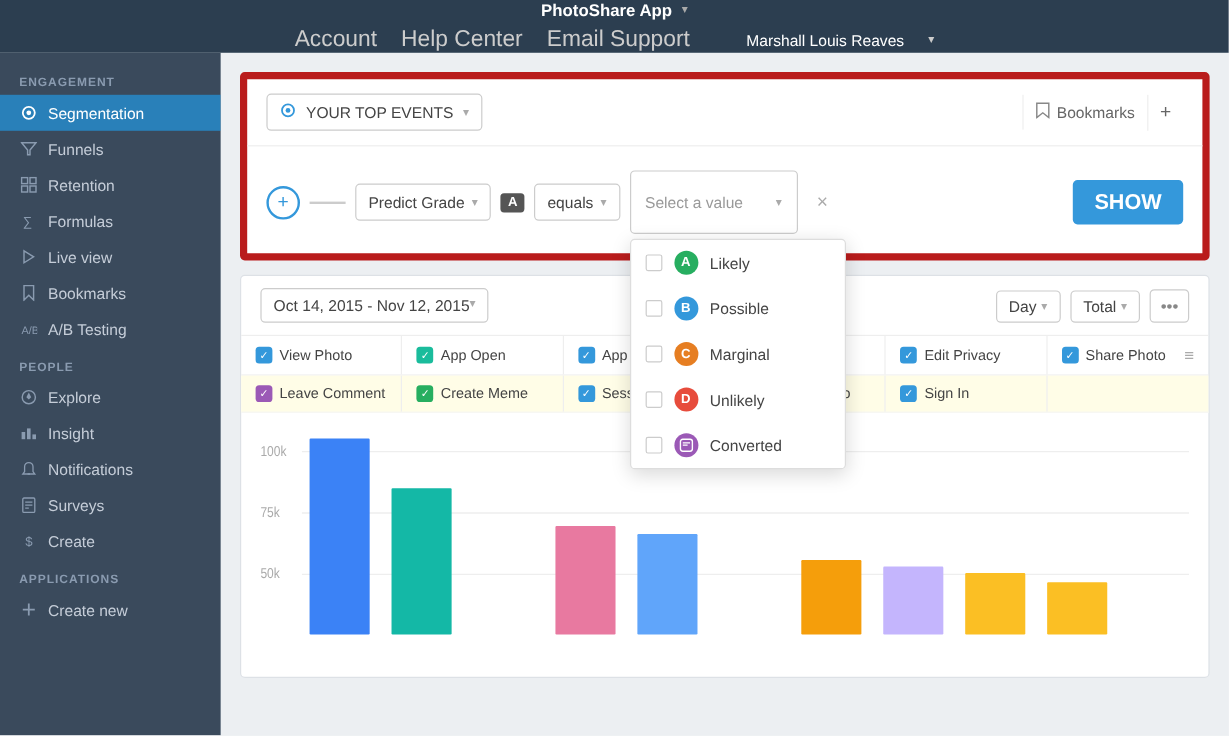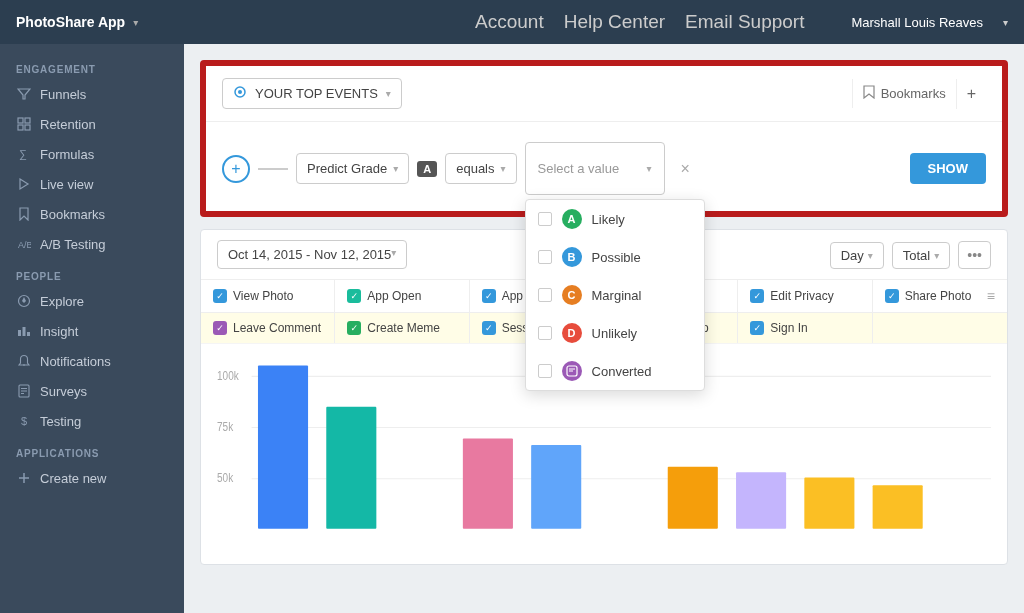--- a/index.html
+++ b/index.html
@@ -6,20 +6,21 @@
     body { font-family: -apple-system, BlinkMacSystemFont, 'Segoe UI', sans-serif; font-size: 13px; background: #f0f2f5; color: #333; }
 
     
     .top-nav {
       background: #2c3e50;
       height: 44px;
       display: flex;
       align-items: center;
       padding: 0 16px;
       justify-content: space-between;
+      flex-direction: column;
     }
     .top-nav-left { display: flex; align-items: center; gap: 8px; }
     .app-name { color: #fff; font-weight: 600; font-size: 14px; }
     .nav-dropdown-arrow { color: #aaa; font-size: 10px; }
     .top-nav-right { display: flex; align-items: center; gap: 20px; }
     .nav-link { color: #ccc; font-size: 19px; cursor: pointer; }
     .nav-user { color: #fff; font-size: 13px; font-weight: 500; display: flex; align-items: center; gap: 4px; cursor: pointer; margin-left: 27px; }
 
     
     .layout { display: flex; height: calc(100vh - 44px); overflow: hidden; }
@@ -160,21 +161,21 @@
       cursor: pointer;
       font-size: 16px;
       padding: 4px 8px;
     }
     .show-btn {
       background: #3498db;
       color: #fff;
       border: none;
       border-radius: 4px;
       padding: 8px 18px;
-      font-size: 13px;
+      font-size: 18px;
       font-weight: 600;
       cursor: pointer;
       margin-left: auto;
     }
 
     
     .value-dropdown-menu {
       position: absolute;
       top: calc(100% + 4px);
       left: 0;
@@ -308,20 +309,29 @@
     <span class="nav-user">Marshall Louis Reaves</span>
     <span style="color:#ccc;font-size:10px;">▾</span>
   </div>
 </nav>
 
 <div class="layout">
 
   <aside class="sidebar">
 
     <div class="sidebar-section-label">ENGAGEMENT</div>
+    <div class="sidebar-item active">
+      <span class="sidebar-icon">
+        <svg width="14" height="14" viewBox="0 0 14 14">
+            <circle cx="7" cy="7" r="5" stroke="#fff" stroke-width="1.5" fill="none"></circle>
+            <circle cx="7" cy="7" r="2" fill="#fff"></circle>
+          </svg>
+      </span>
+      <span>Segmentation</span>
+    </div>
     <div class="sidebar-item">
       <span class="sidebar-icon">
         <svg width="14" height="14" viewBox="0 0 14 14">
             <polygon points="1,2 13,2 8,8 8,12 6,12 6,8" stroke="#8a9bb0" stroke-width="1.2" fill="none"></polygon>
           </svg>
       </span>
       <span>Funnels</span>
     </div>
     <div class="sidebar-item">
       <span class="sidebar-icon">
@@ -406,21 +416,21 @@
           </svg>
       </span>
       <span>Surveys</span>
     </div>
     <div class="sidebar-item">
       <span class="sidebar-icon">
         <svg width="14" height="14" viewBox="0 0 14 14">
             <text x="4" y="11" font-size="11" fill="#8a9bb0">$</text>
           </svg>
       </span>
-      <span>Testing</span>
+      <span>Create</span>
     </div>
 
     <div class="sidebar-section-label">APPLICATIONS</div>
     <div class="sidebar-item">
       <span class="sidebar-icon">
         <svg width="14" height="14" viewBox="0 0 14 14">
             <line x1="7" y1="2" x2="7" y2="12" stroke="#8a9bb0" stroke-width="1.5"></line>
             <line x1="2" y1="7" x2="12" y2="7" stroke="#8a9bb0" stroke-width="1.5"></line>
           </svg>
       </span>

